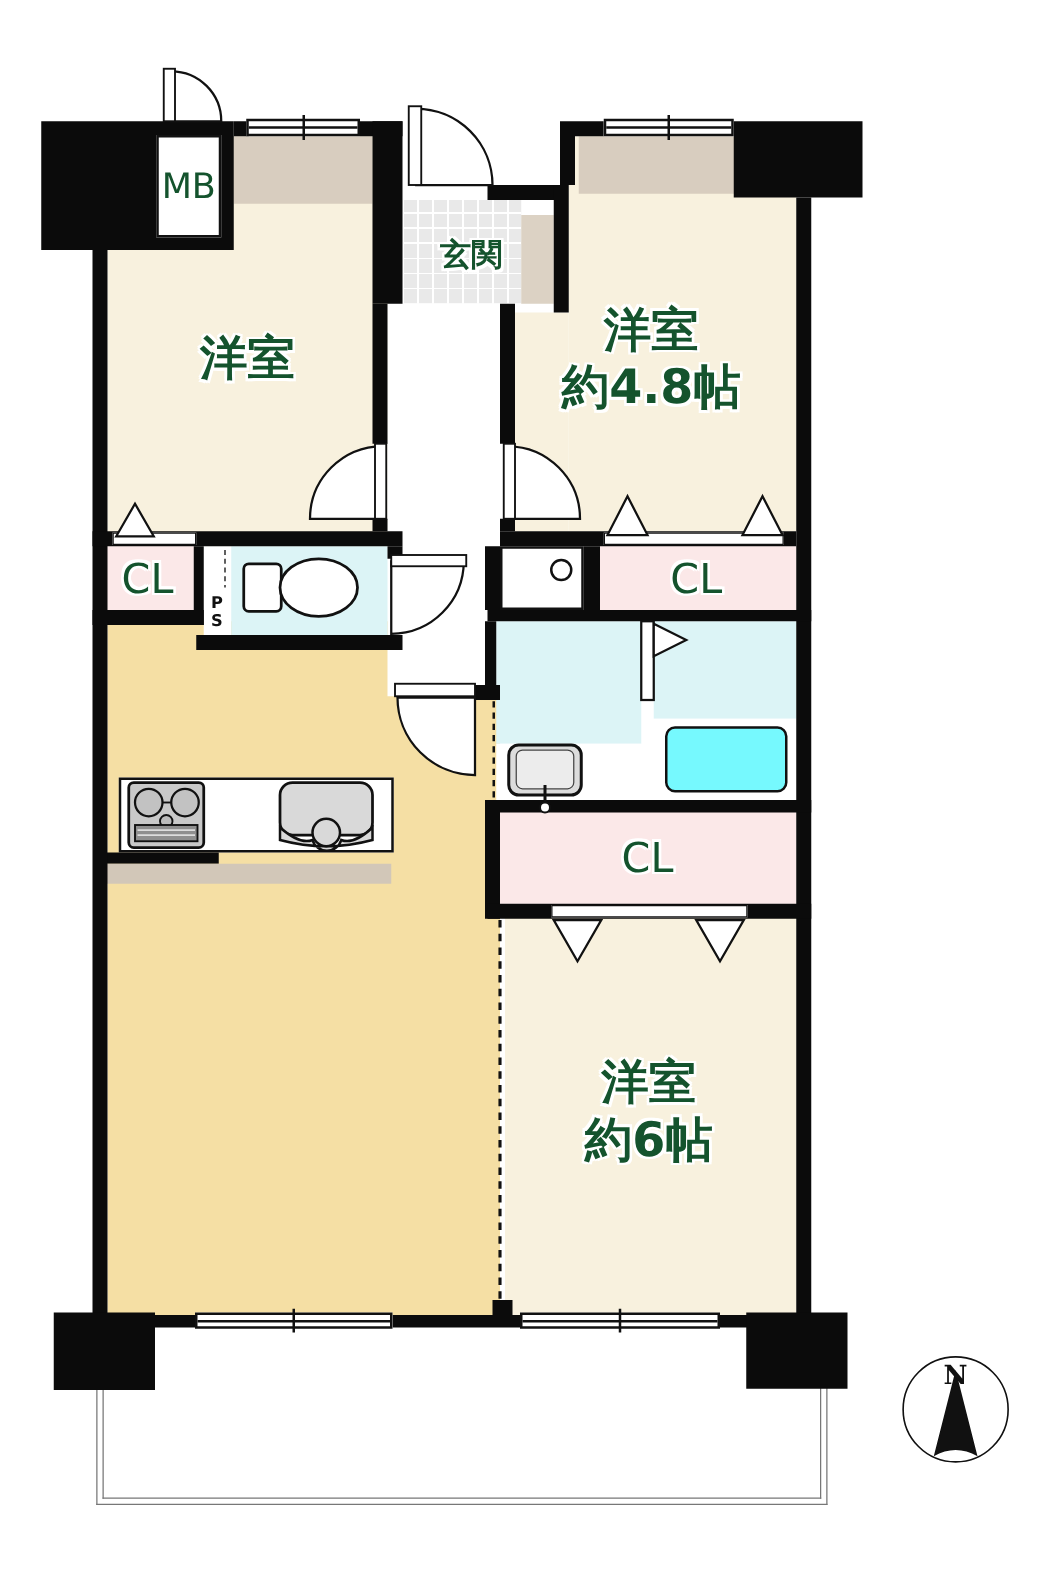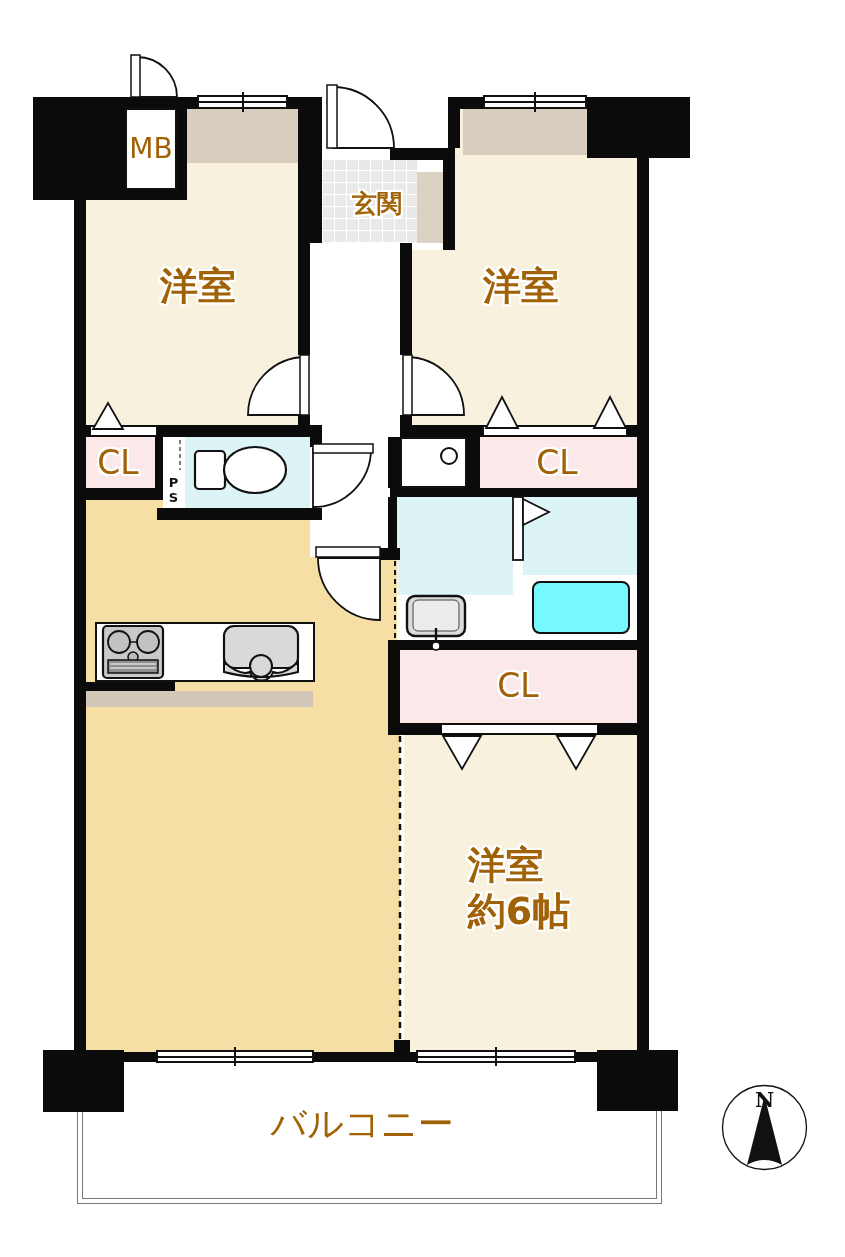--- a/index.html
+++ b/index.html
@@ -14,21 +14,21 @@
   .cyan{background:#DCF4F6;}
   .yellow{background:#F5DFA4;}
   .white{background:#ffffff;}
   .tile{background:#E9E9E9;
         background-image:repeating-linear-gradient(0deg,#fff 0 1px,transparent 1px 12px),
                          repeating-linear-gradient(90deg,#fff 0 1px,transparent 1px 12px);}
   .window{position:absolute;background:#fff;border:2px solid #111;box-sizing:border-box;}
   .window .mid{position:absolute;left:0;right:0;top:50%;height:0;border-top:2px solid #111;margin-top:-1px;}
   .window .tick{position:absolute;left:50%;top:-5px;bottom:-5px;width:0;border-left:2px solid #111;margin-left:-1px;}
   .track{position:absolute;background:#fff;border:1px solid #111;box-sizing:border-box;}
-  .rlabel{position:absolute;transform:translate(-50%,-50%);color:#a16207;
+  .rlabel{position:absolute;transform:translate(-50%,-50%);text-align:center;color:#14532d;
           font-weight:600;line-height:1.2;white-space:nowrap;
           text-shadow:-2px -2px 0 #fff,2px -2px 0 #fff,-2px 2px 0 #fff,2px 2px 0 #fff,
                       0 -2px 0 #fff,0 2px 0 #fff,-2px 0 0 #fff,2px 0 0 #fff;}
   .rname{display:block;font-size:38px;}
   .rarea{display:block;font-size:38px;}
   .ldkname{display:block;font-size:42px;letter-spacing:2px;}
   .cl{font-size:33px;font-weight:500;}
   .mb{font-size:28px;font-weight:500;text-shadow:none;}
   .genkan{font-size:25px;}
   .balc{font-size:36px;font-weight:500;text-shadow:none;}
@@ -214,37 +214,37 @@
   <div class="rlabel mb" style="left:151px;top:149px;"><span>MB</span></div>
 
   <div class="rlabel genkan" style="left:377px;top:204px;"><span>玄関</span></div>
 
   <div class="rlabel" style="left:198px;top:287px;">
     <span class="rname">洋室</span>
   </div>
 
   <div class="rlabel" style="left:521px;top:287px;">
     <span class="rname">洋室</span>
+    <span class="rarea">約4.8帖</span>
   </div>
 
   <div class="rlabel" style="left:240px;top:855px;">
   </div>
 
   <div class="rlabel" style="left:519px;top:889px;">
     <span class="rname">洋室</span>
     <span class="rarea">約6帖</span>
   </div>
 
   <div class="rlabel cl" style="left:118px;top:463px;"><span>CL</span></div>
   <div class="rlabel cl" style="left:557px;top:463px;"><span>CL</span></div>
   <div class="rlabel cl" style="left:518px;top:686px;"><span>CL</span></div>
 
   <div class="vtext" style="left:167px;top:475px;">PS</div>
 
-  <div class="rlabel balc" style="left:362px;top:1124px;"><span>バルコニー</span></div>
 
   <svg style="left:716px;top:1079px;" width="100" height="100" viewBox="0 0 100 100">
     <circle cx="48.5" cy="48.5" r="42" fill="#fff" stroke="#111" stroke-width="1.3"></circle>
     <path d="M48.5,17 L31,86 Q48.5,76 66,86 Z" fill="#111"></path>
     <text x="48.5" y="28" text-anchor="middle" font-family="DejaVu Serif, Liberation Serif, serif" font-size="21" font-weight="bold" fill="#111">N</text>
   </svg>
 
 </div>
 
 </body></html>

